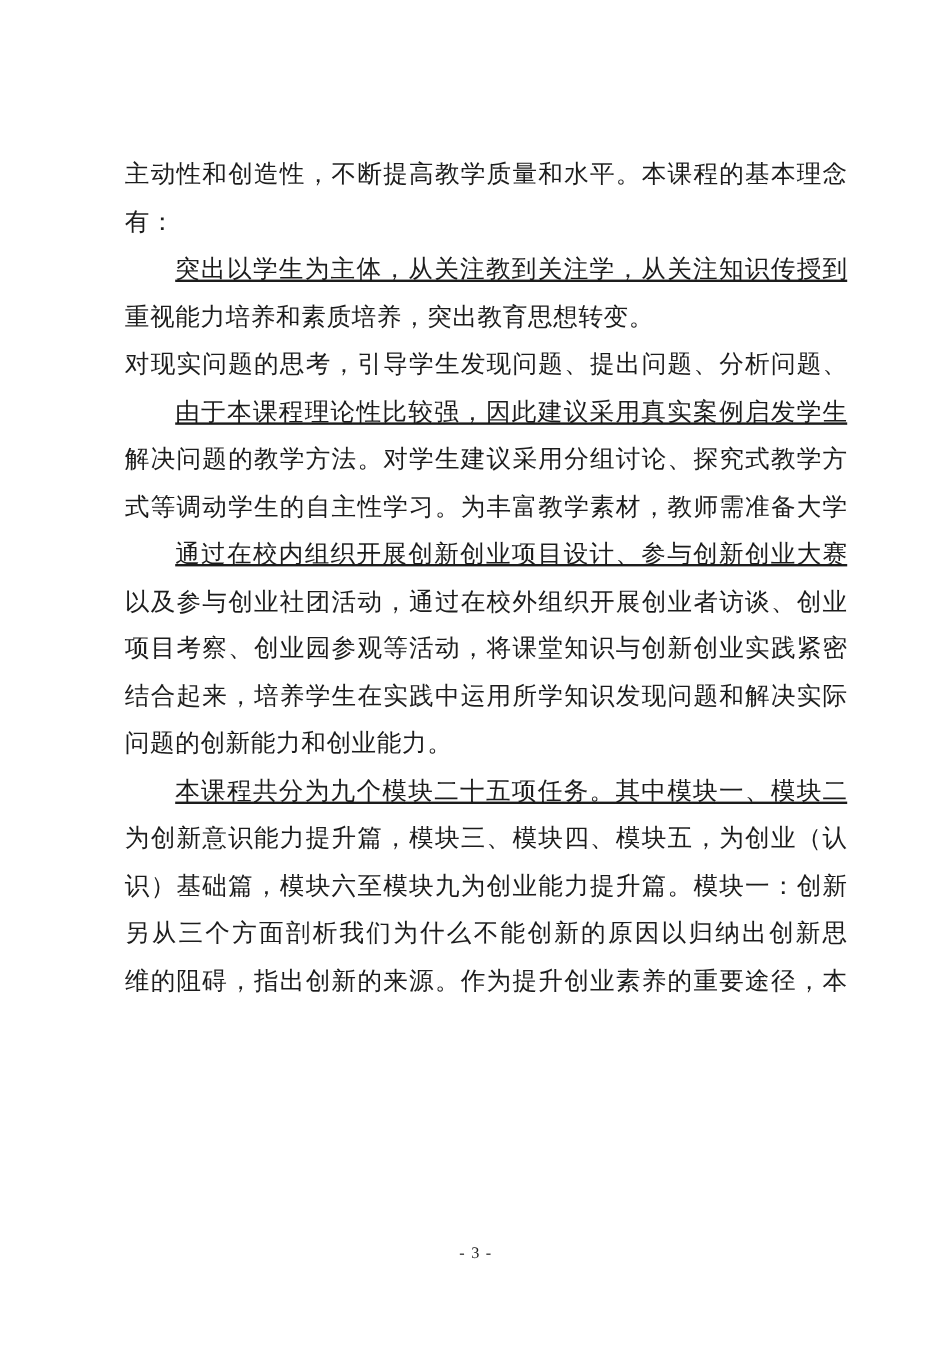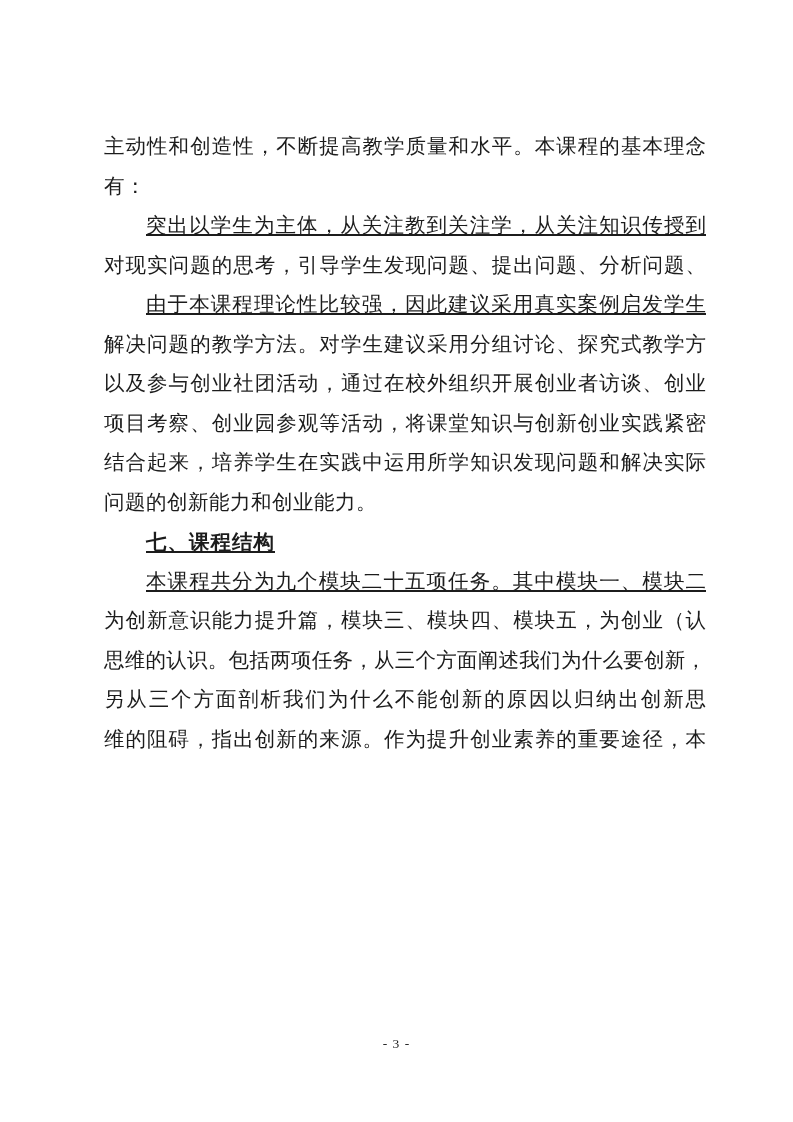--- a/index.html
+++ b/index.html
@@ -61,28 +61,30 @@
     }
   </style>
 </head>
 <body>
 
 <div class="page">
   <div class="text-column">
       <div class="line body justify">主动性和创造性，不断提高教学质量和水平。本课程的基本理念</div>
       <div class="line body">有：</div>
       <div class="line body indent justify">突出以学生为主体，从关注教到关注学，从关注知识传授到</div>
+      <div class="line body">重视能力培养和素质培养，突出教育思想转变。</div>
       <div class="line body justify">对现实问题的思考，引导学生发现问题、提出问题、分析问题、</div>
       <div class="line body indent justify">由于本课程理论性比较强，因此建议采用真实案例启发学生</div>
       <div class="line body justify">解决问题的教学方法。对学生建议采用分组讨论、探究式教学方</div>
+      <div class="line body justify">式等调动学生的自主性学习。为丰富教学素材，教师需准备大学</div>
+      <div class="line body indent justify">通过在校内组织开展创新创业项目设计、参与创新创业大赛</div>
       <div class="line body justify">以及参与创业社团活动，通过在校外组织开展创业者访谈、创业</div>
       <div class="line body justify">项目考察、创业园参观等活动，将课堂知识与创新创业实践紧密</div>
       <div class="line body justify">结合起来，培养学生在实践中运用所学知识发现问题和解决实际</div>
       <div class="line body">问题的创新能力和创业能力。</div>
-      <div class="line heading1 indent">七、课程结构</div>
       <div class="line body indent justify">本课程共分为九个模块二十五项任务。其中模块一、模块二</div>
       <div class="line body justify">为创新意识能力提升篇，模块三、模块四、模块五，为创业（认</div>
-      <div class="line body justify">思维的认识。包括两项任务，从三个方面阐述我们为什么要创新，</div>
+      <div class="line body justify">识）基础篇，模块六至模块九为创业能力提升篇。模块一：创新</div>
       <div class="line body justify">另从三个方面剖析我们为什么不能创新的原因以归纳出创新思</div>
       <div class="line body justify">维的阻碍，指出创新的来源。作为提升创业素养的重要途径，本</div>
     </div>
   <div class="page-footer">- 3 -</div>
 </div>
 
 </body></html>

